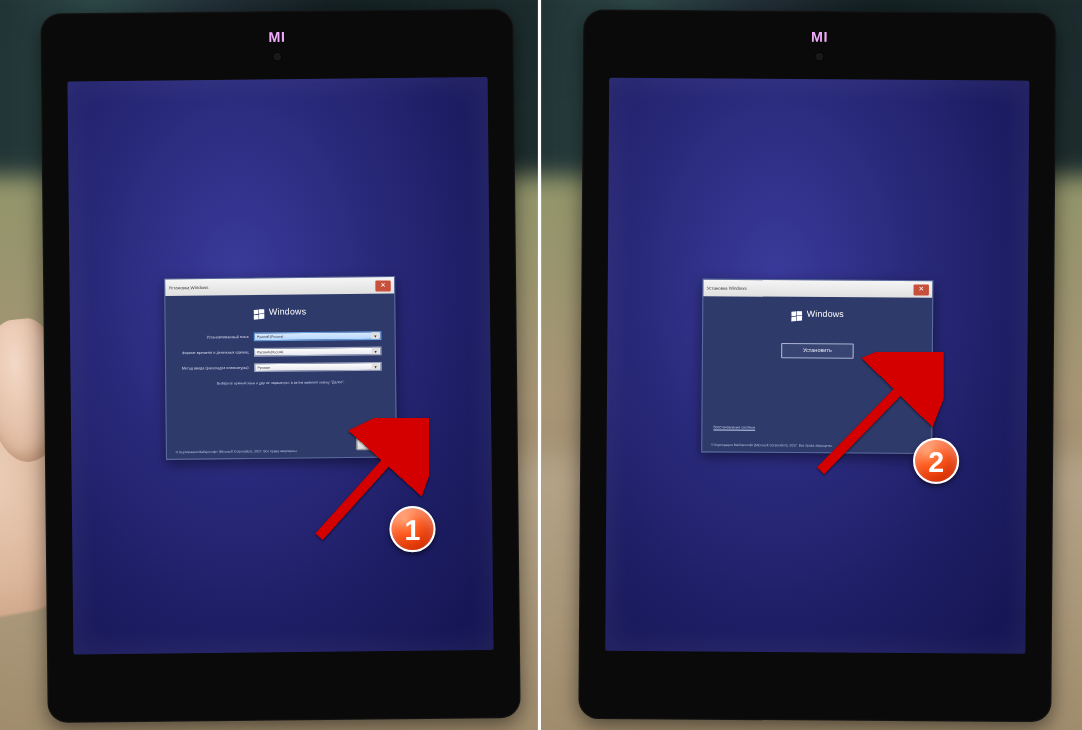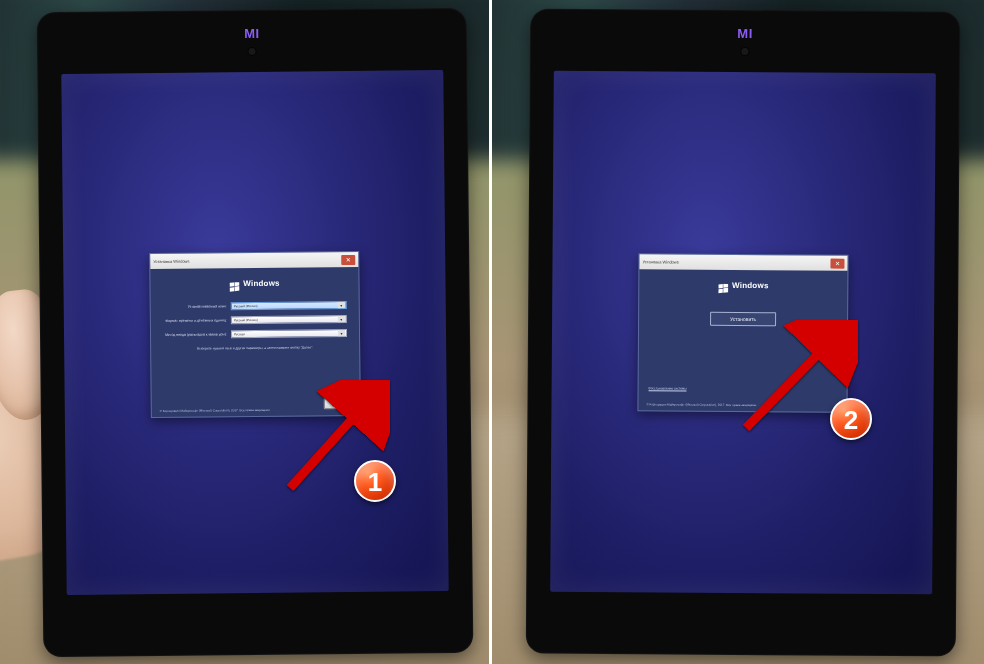--- a/index.html
+++ b/index.html
@@ -55,21 +55,21 @@
     border-radius: 18px;
     box-shadow: 0 6px 18px rgba(0,0,0,0.5), inset 0 0 2px rgba(255,255,255,0.15);
   }
   .panel-left .tablet { left: 40px; transform: rotate(-0.6deg); }
   .panel-right .tablet { left: 36px; transform: rotate(0.4deg); }
   .logo-mi {
     position: absolute;
     top: 16px;
     left: 50%;
     transform: translateX(-50%);
-    color: #8b5cf6;
+    color: #f0abfc;
     font-size: 13px;
     font-weight: 700;
     letter-spacing: 0.5px;
   }
   .camera {
     position: absolute;
     top: 38px;
     left: 50%;
     transform: translateX(-50%);
     width: 7px;
@@ -133,21 +133,21 @@
   }
   .win-logo-row {
     display: flex;
     align-items: center;
     justify-content: center;
     gap: 4px;
     margin-top: 10px;
     color: #fff;
   }
   .win-flag { width: 10px; height: 10px; display: inline-block; }
-  .win-text { font-size: 8px; font-weight: 700; letter-spacing: 0.2px; }
+  .win-text { font-size: 8px; font-weight: 400; letter-spacing: 0.2px; }
 
   
   .form {
     margin: 14px 12px 0;
     display: flex;
     flex-direction: column;
     gap: 6px;
   }
   .form-row {
     display: flex;

